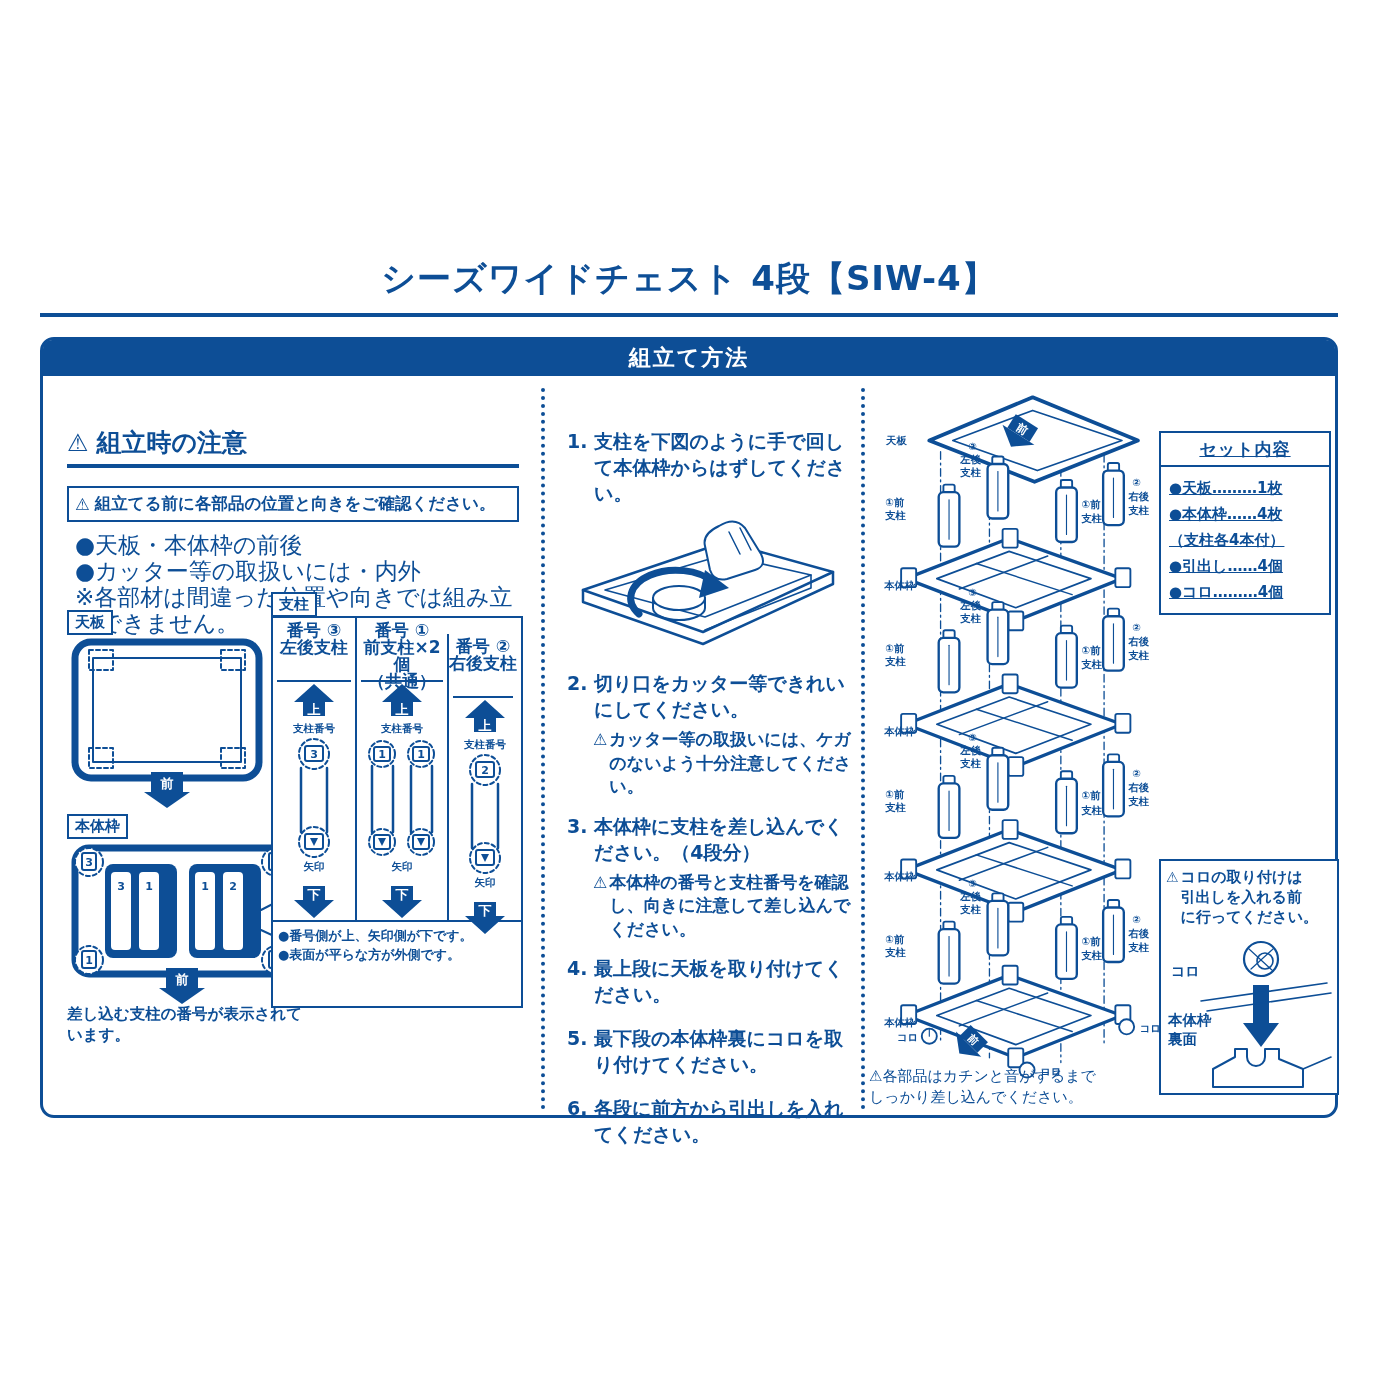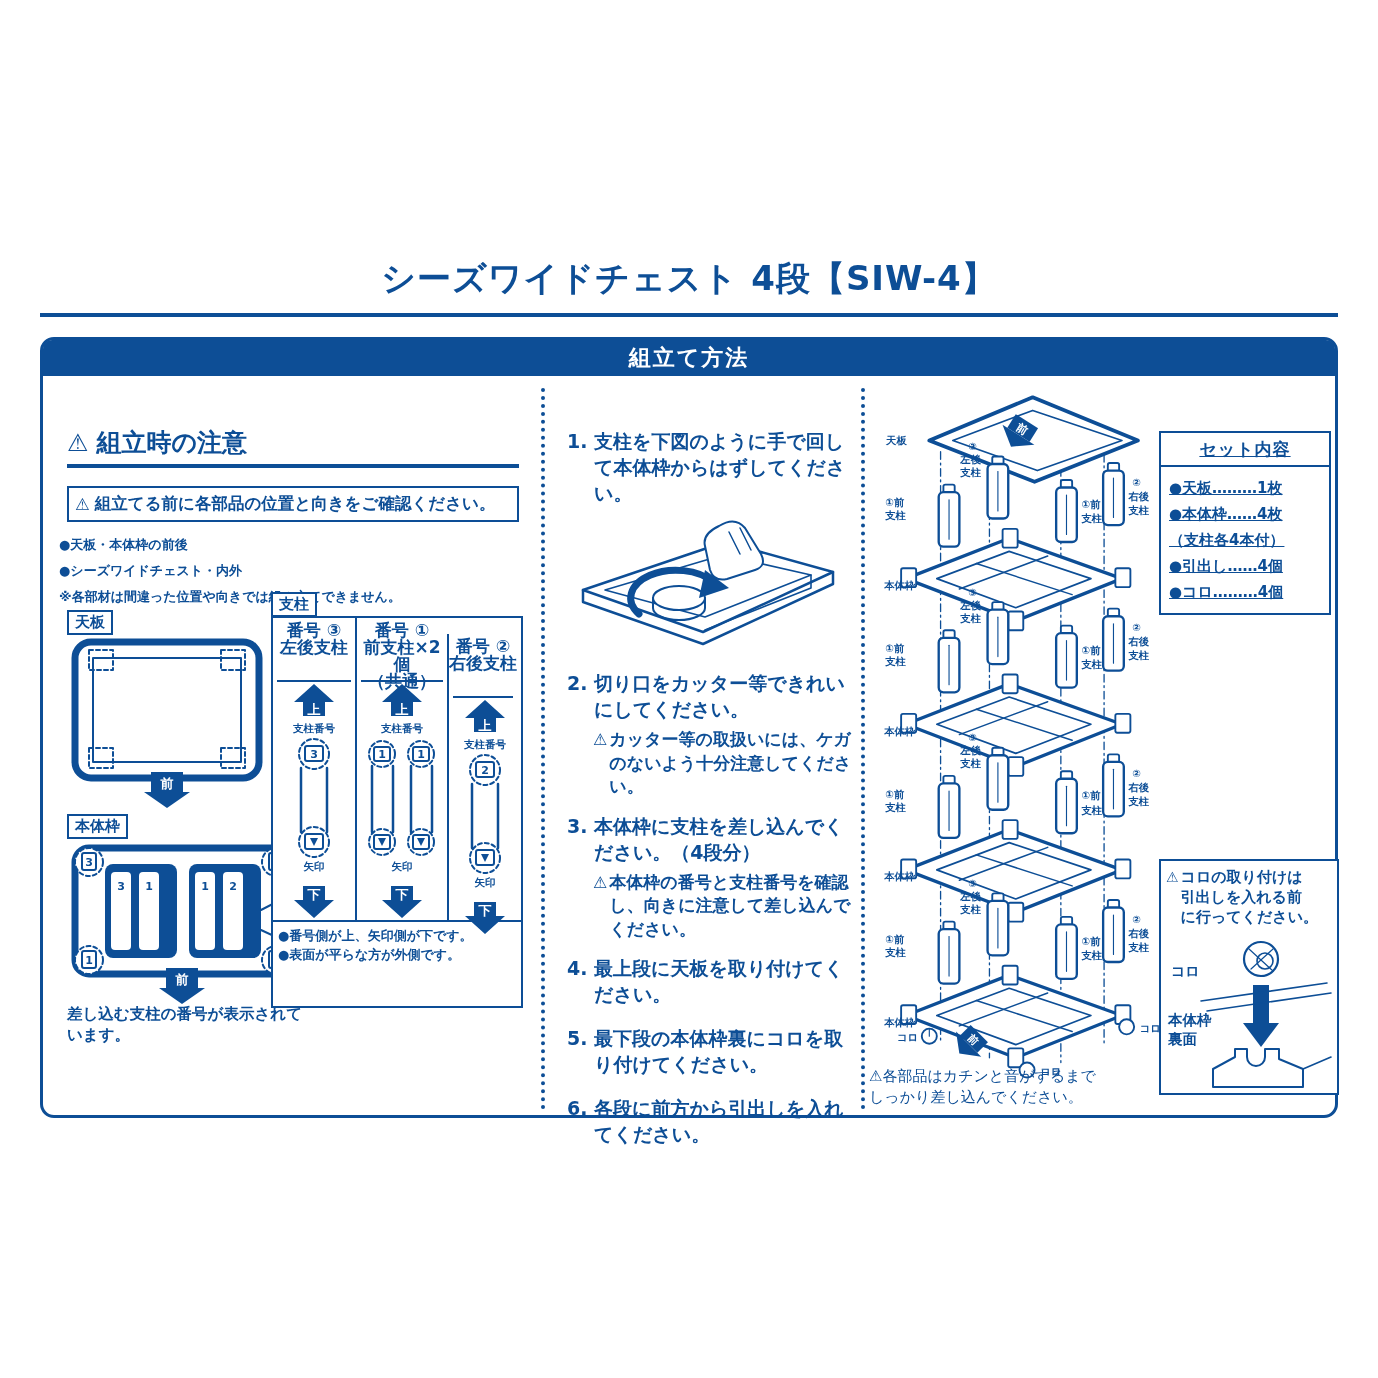--- a/index.html
+++ b/index.html
@@ -17,21 +17,21 @@
   .sep{position:absolute;top:48px;height:722px;width:0;border-left:4px dotted var(--blue);}
   .sep1{left:498px;} .sep2{left:818px;}
   
   .c1-head{position:absolute;left:24px;top:86px;display:flex;align-items:center;gap:8px;
            font-size:25px;font-weight:bold;}
   .c1-head .wi{font-size:24px;}
   .c1-rule{position:absolute;left:24px;top:124px;width:452px;height:4px;background:var(--blue);}
   .warnbox{position:absolute;left:24px;top:146px;width:452px;box-sizing:border-box;
            border:2.5px solid var(--blue);padding:5px 6px;display:flex;gap:5px;align-items:center;
            font-size:16.5px;font-weight:bold;white-space:nowrap;}
-  .bullets{position:absolute;left:16px;top:192px;width:460px;font-size:13px;font-weight:bold;line-height:26px;}
+  .bullets{position:absolute;left:32px;top:192px;width:460px;font-size:23px;font-weight:normal;line-height:26px;}
   .part-label{position:absolute;border:2.5px solid var(--blue);padding:0 6px;font-size:15px;
               font-weight:bold;line-height:21px;background:#fff;z-index:3;}
   .caption{position:absolute;left:24px;top:664px;width:250px;font-size:15.5px;font-weight:bold;line-height:21px;}
   
   .sh-table{position:absolute;left:228px;top:276px;width:252px;height:392px;box-sizing:border-box;
             border:2.5px solid var(--blue);background:#fff;}
   .sh-cols{display:flex;height:302px;}
   .sh-col{box-sizing:border-box;padding-top:4px;}
   .sh-col+.sh-col{border-left:2px solid var(--blue);}
   .sh-h{font-size:17px;font-weight:bold;text-align:center;line-height:17px;height:56px;}
@@ -88,21 +88,21 @@
     </div>
     <div class="c1-rule"></div>
 
     <div class="warnbox">
       <span class="wi">⚠</span>
       <span>組立てる前に各部品の位置と向きをご確認ください。</span>
     </div>
 
     <div class="bullets">
       <div>●天板・本体枠の前後</div>
-      <div>●シーズワイドチェスト・内外</div>
+      <div>●カッター等の取扱いには・内外</div>
       <div>※各部材は間違った位置や向きでは組み立てできません。</div>
     </div>
 
     <div class="part-label" style="left:24px;top:270px;">天板</div>
     <svg style="position:absolute;left:24px;top:294px;" width="200" height="176" viewBox="0 0 200 176">
       <rect class="ln f-w" x="8" y="8" width="184" height="136" rx="16" stroke-width="7"></rect>
       <rect class="ln" x="26" y="24" width="148" height="104" stroke-width="2"></rect>
       <rect class="ln dash" x="22" y="16" width="24" height="20" stroke-width="2"></rect>
       <rect class="ln dash" x="154" y="16" width="24" height="20" stroke-width="2"></rect>
       <rect class="ln dash" x="22" y="114" width="24" height="20" stroke-width="2"></rect>

